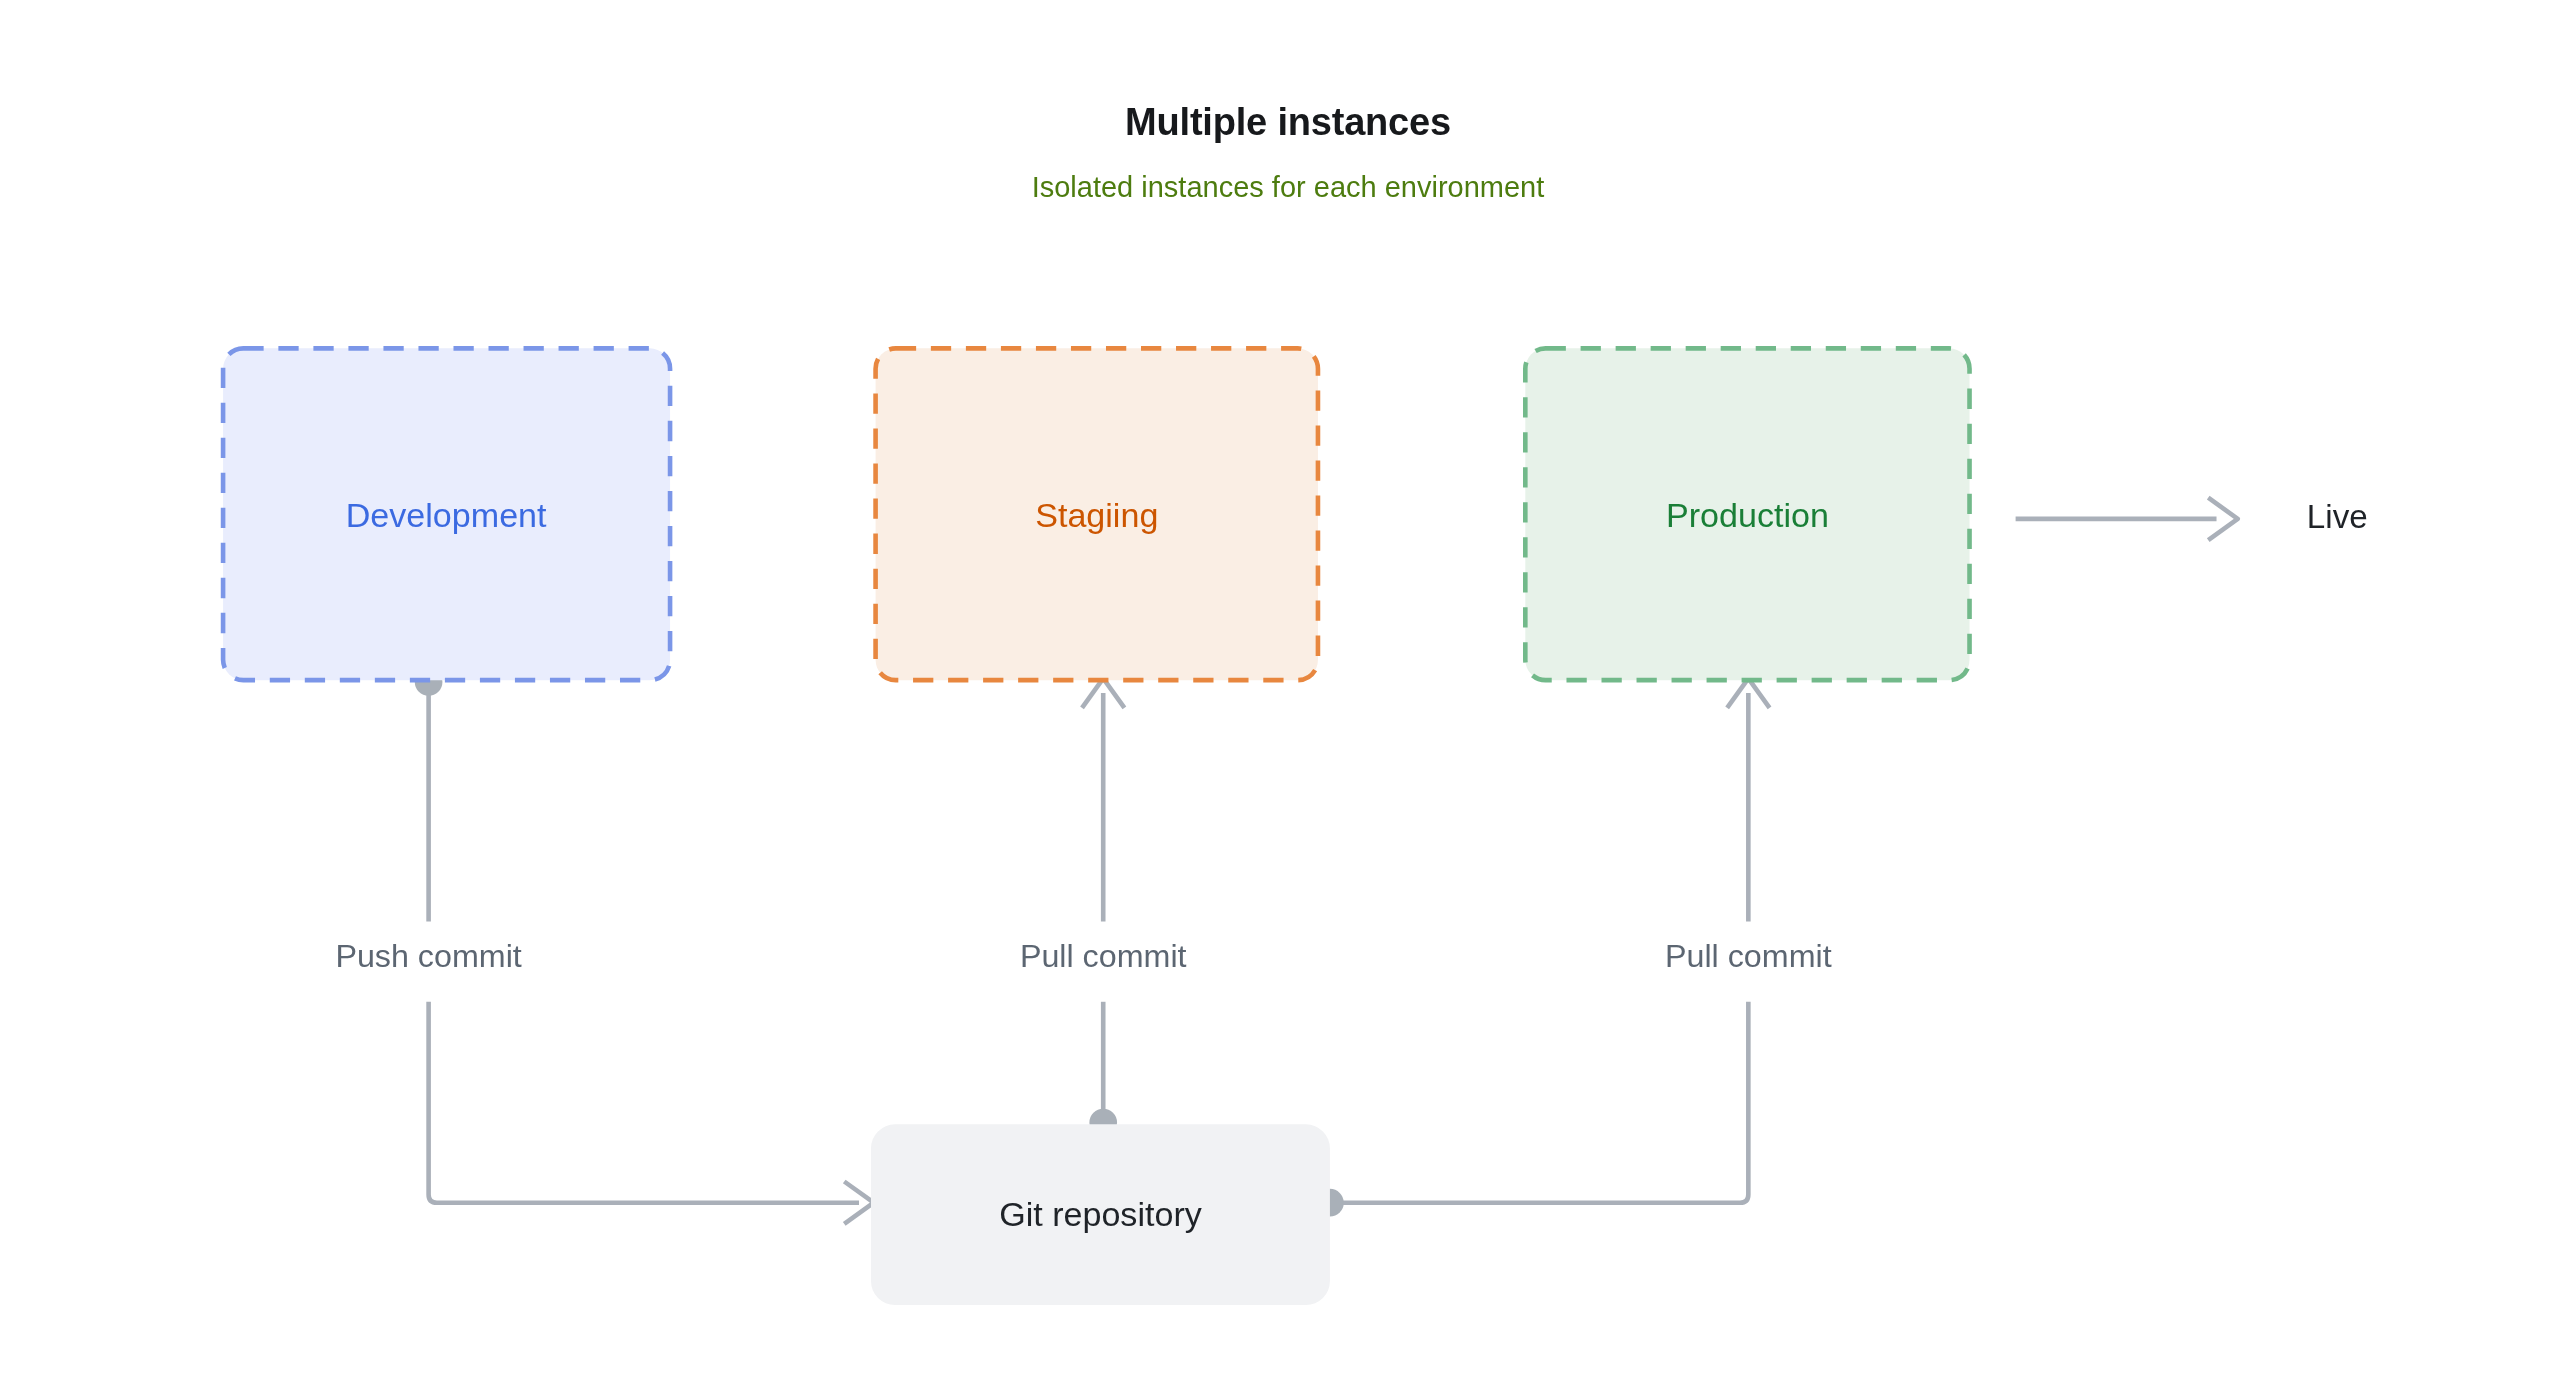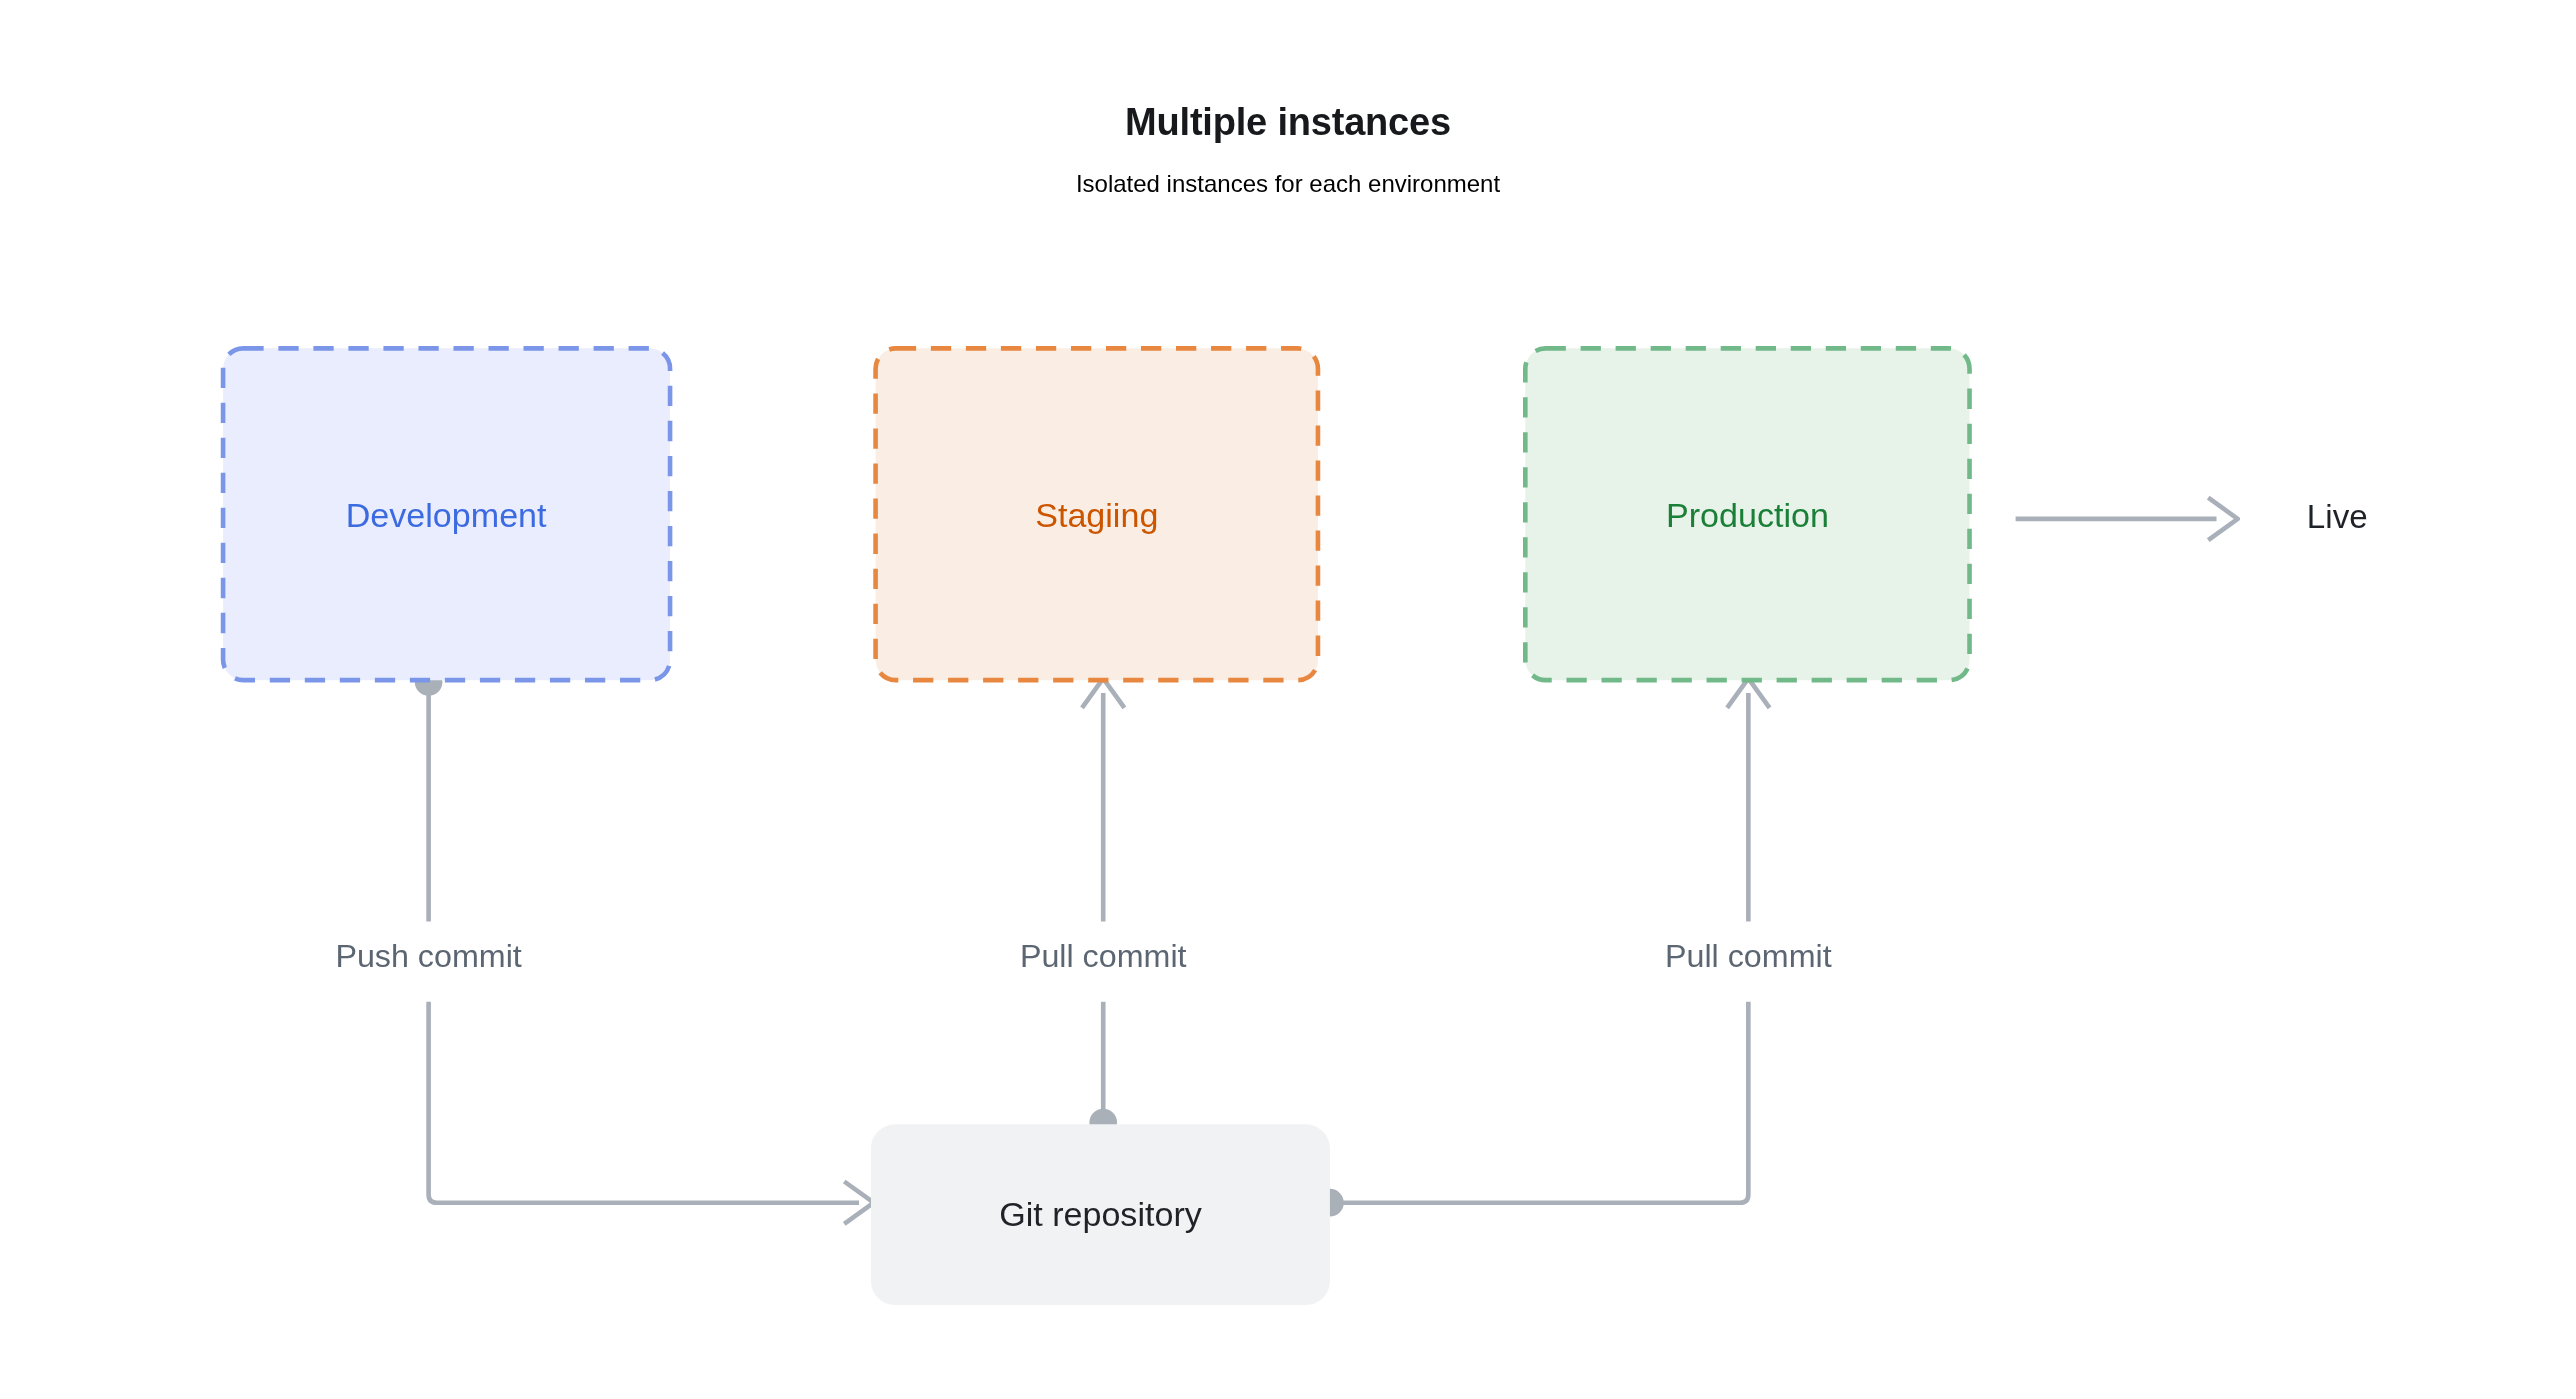--- a/index.html
+++ b/index.html
@@ -32,23 +32,23 @@
   }
   .diagram-title {
     font-size: 38px;
     font-weight: 700;
     color: #17191c;
     letter-spacing: -0.2px;
     line-height: 1.2;
     margin: 0;
   }
   .diagram-subtitle {
-    font-size: 24px;
+    font-size: 29px;
     font-weight: 400;
-    color: #000000;
+    color: #4d7c0f;
     line-height: 1.2;
     margin: 24px 0 16px 0;
   }
   svg.canvas {
     position: absolute;
     left: 0;
     top: 0;
     width: 2576px;
     height: 1399px;
     display: block;

